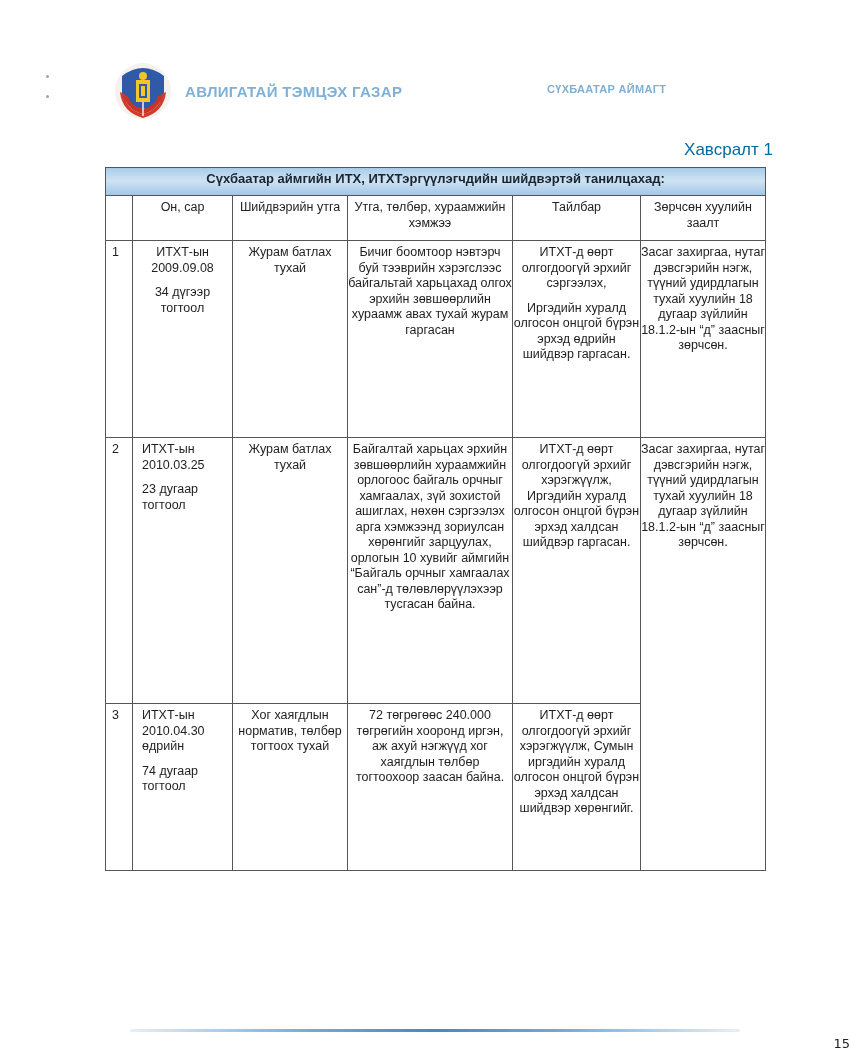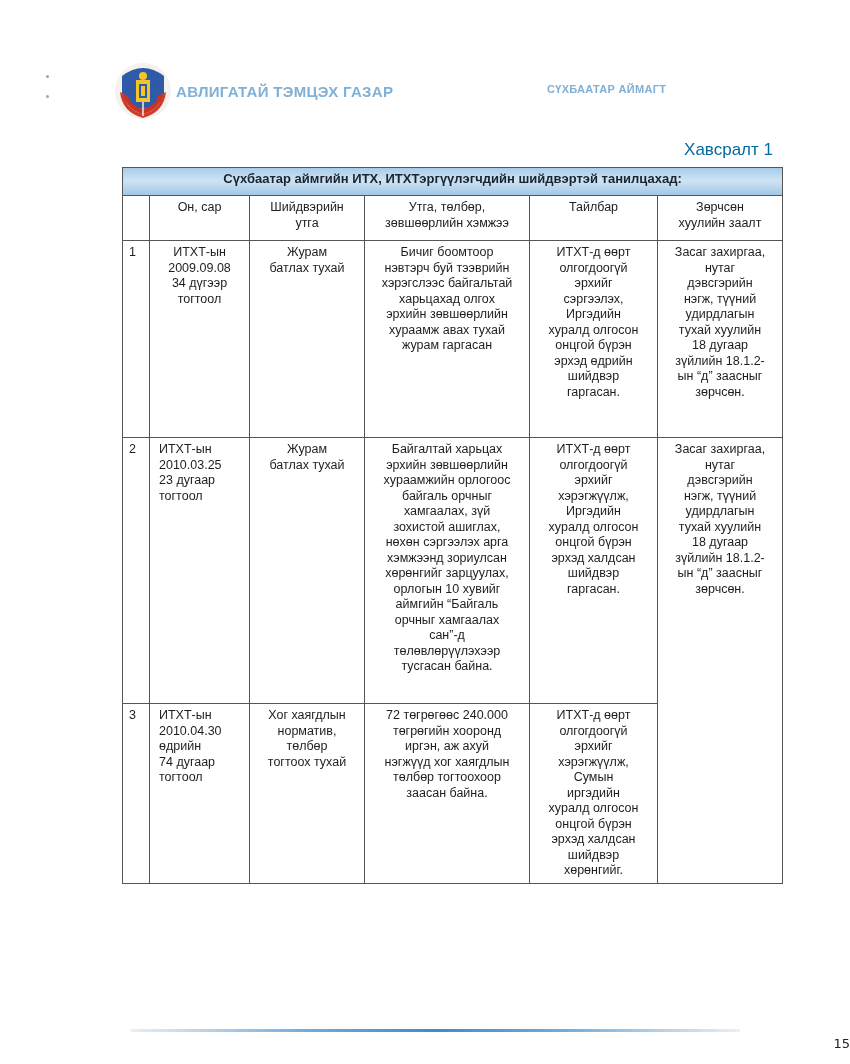--- a/index.html
+++ b/index.html
@@ -5,47 +5,47 @@
   html, body { margin: 0; padding: 0; }
   body {
     width: 850px; height: 1064px; background: #ffffff; position: relative;
     font-family: "Liberation Sans", "DejaVu Sans", sans-serif; color: #1a1a1a;
     overflow: hidden;
   }
   .dots { position: absolute; left: 46px; top: 75px; width: 4px; }
   .dots span { display: block; width: 3px; height: 3px; background: #9aa5b0; border-radius: 50%; margin-bottom: 17px; }
   .emblem { position: absolute; left: 114px; top: 62px; width: 58px; height: 58px; }
   .org-name {
-    position: absolute; left: 176px; top: 83px; font-size: 15px; font-weight: bold;
+    position: absolute; left: 185px; top: 83px; font-size: 15px; font-weight: bold;
     color: #7fb0d6; letter-spacing: 0.3px;
   }
   .region-name {
     position: absolute; left: 547px; top: 83px; font-size: 11px; font-weight: bold;
     color: #7fb0d6; letter-spacing: 0.3px;
   }
   .appendix {
     position: absolute; right: 77px; top: 140px; font-size: 17px; color: #0369a1;
   }
   table.main {
-    position: absolute; left: 122px; top: 167px; width: 660px;
+    position: absolute; left: 105px; top: 167px; width: 660px;
     border-collapse: collapse; table-layout: fixed; font-size: 12.5px; line-height: 15.5px;
   }
   table.main td {
     border: 1px solid #555; vertical-align: top; text-align: center;
-    padding: 4px 16px; color: #1e1e1e;
+    padding: 4px 0; color: #1e1e1e;
   }
   table.main td.title {
     height: 20px; padding: 3px 0 4px 0;
     background: linear-gradient(#a9cdea 0%, #cfe3f3 45%, #9fc6e6 100%);
     font-weight: bold; font-size: 13px; color: #1a2430;
   }
   table.main tr.head td { height: 36px; color: #222; }
   td.num { text-align: left !important; padding-left: 6px !important; }
   td.left { text-align: left !important; padding-left: 9px !important; }
-  .gap { display: block; }
+  .gap { margin-top: 9px; display: block; }
   .b { font-weight: normal; }
   .footer-line {
     position: absolute; left: 130px; top: 1029px; width: 610px; height: 3px;
     background: linear-gradient(90deg, rgba(200,215,230,0.4) 0%, #6fa9d8 30%, #3d8bd0 50%, #6fa9d8 70%, rgba(200,215,230,0.4) 100%);
     border-radius: 2px;
   }
   .page-num {
     position: absolute; left: 0; width: 850px; top: 1036px; text-align: right;
     font-size: 13px; color: #222; font-family: "DejaVu Sans", sans-serif;
   }
@@ -87,21 +87,21 @@
       <col style="width:125px">
   </colgroup>
   <tbody>
       <tr>
     <td class="title" colspan="6">Сүхбаатар аймгийн ИТХ, ИТХТэргүүлэгчдийн шийдвэртэй танилцахад:</td>
   </tr>
   <tr class="head">
     <td></td>
     <td>Он, сар</td>
     <td>Шийдвэрийн утга</td>
-    <td>Утга, төлбөр, зөвшөөрлийн хэмжээ</td>
+    <td>Утга, төлбөр, хураамжийн хэмжээ</td>
     <td>Тайлбар</td>
     <td>Зөрчсөн хуулийн заалт</td>
   </tr>
 
   <tr style="height:197px">
     <td class="num">1</td>
     <td>
       <span class="b" style="display:block">ИТХТ-ын</span>
       <span style="display:block">2009.09.08</span>
       <span class="gap">34 дүгээр тогтоол</span>

